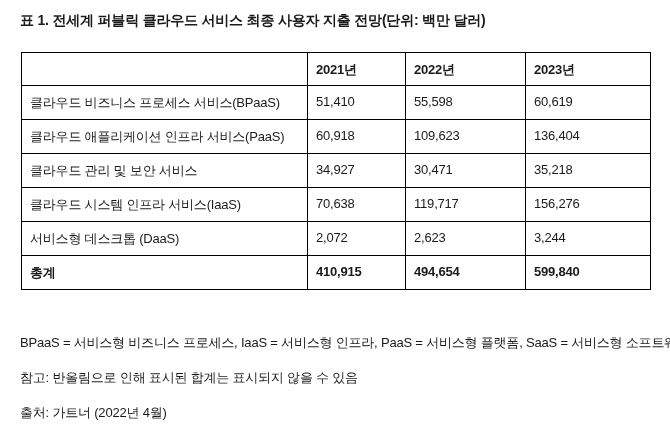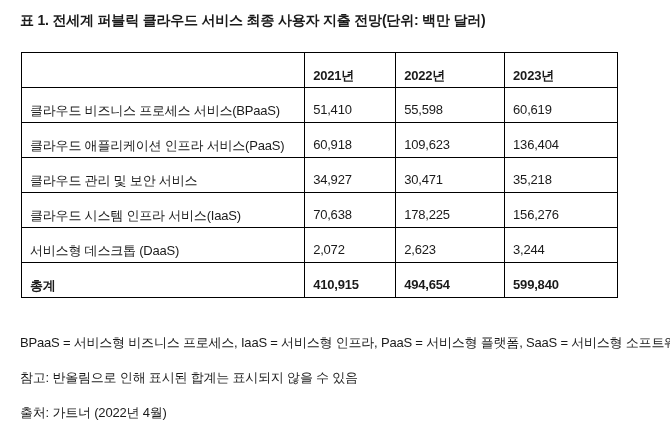--- a/index.html
+++ b/index.html
@@ -10,21 +10,21 @@
   body {
     width: 670px;
     height: 437px;
     position: relative;
     font-family: "Liberation Sans", sans-serif;
     color: #1a1a1a;
     overflow: hidden;
   }
   .page {
     position: relative;
-    width: 618px;
+    width: 670px;
     height: 437px;
     background: #ffffff;
   }
   .title {
     position: absolute;
     left: 20px;
     top: 12px;
     margin: 0;
     font-size: 14px;
     font-weight: bold;
@@ -36,21 +36,21 @@
     left: 21px;
     top: 52px;
     border-collapse: collapse;
     table-layout: fixed;
   }
   table.data-table th,
   table.data-table td {
     border: 1px solid #000000;
     vertical-align: top;
     text-align: left;
-    padding: 14px 8px 2px 8px;
+    padding: 8px 8px 2px 8px;
     font-size: 13px;
     font-weight: normal;
     letter-spacing: -0.2px;
     overflow: hidden;
     white-space: nowrap;
   }
   table.data-table thead tr { height: 33px; }
   table.data-table tbody tr { height: 34px; }
   table.data-table thead th { font-weight: bold; }
   table.data-table tr.total-row td { font-weight: bold; }
@@ -103,21 +103,21 @@
       </tr>
       <tr>
         <td>클라우드 관리 및 보안 서비스</td>
         <td>34,927</td>
         <td>30,471</td>
         <td>35,218</td>
       </tr>
       <tr>
         <td>클라우드 시스템 인프라 서비스(IaaS)</td>
         <td>70,638</td>
-        <td>178,225</td>
+        <td>119,717</td>
         <td>156,276</td>
       </tr>
       <tr>
         <td>서비스형 데스크톱 (DaaS)</td>
         <td>2,072</td>
         <td>2,623</td>
         <td>3,244</td>
       </tr>
       <tr class="total-row">
         <td>총계</td>

